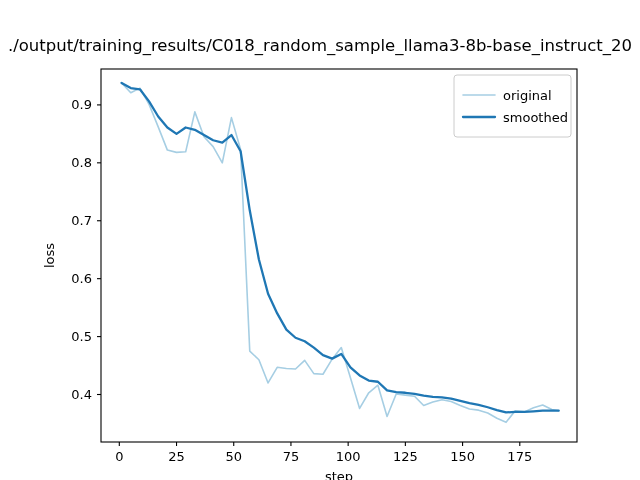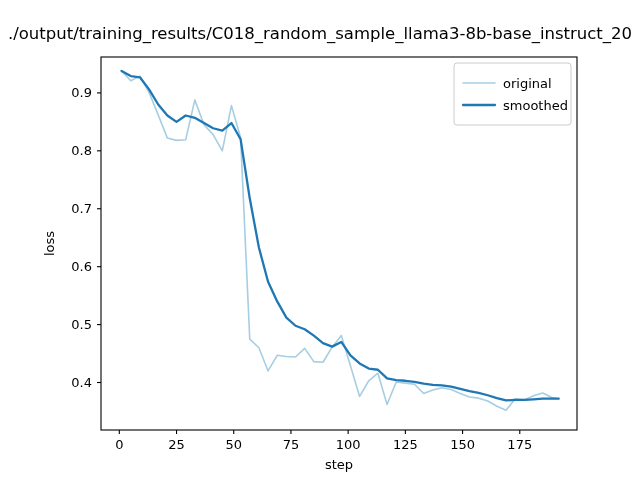--- a/index.html
+++ b/index.html
@@ -12,20 +12,21 @@
     height: 480px;
     overflow: hidden;
     font-family: "DejaVu Sans", sans-serif;
     color: #000000;
   }
   #figure {
     position: relative;
     width: 640px;
     height: 372px;
     background: #ffffff;
+    margin-top: 12px;
   }
   #figure-title {
     position: absolute;
     top: 24px;
     left: 50%;
     transform: translateX(-50%);
     white-space: nowrap;
     font-size: 16.5px;
     color: #000000;
     letter-spacing: 0px;

